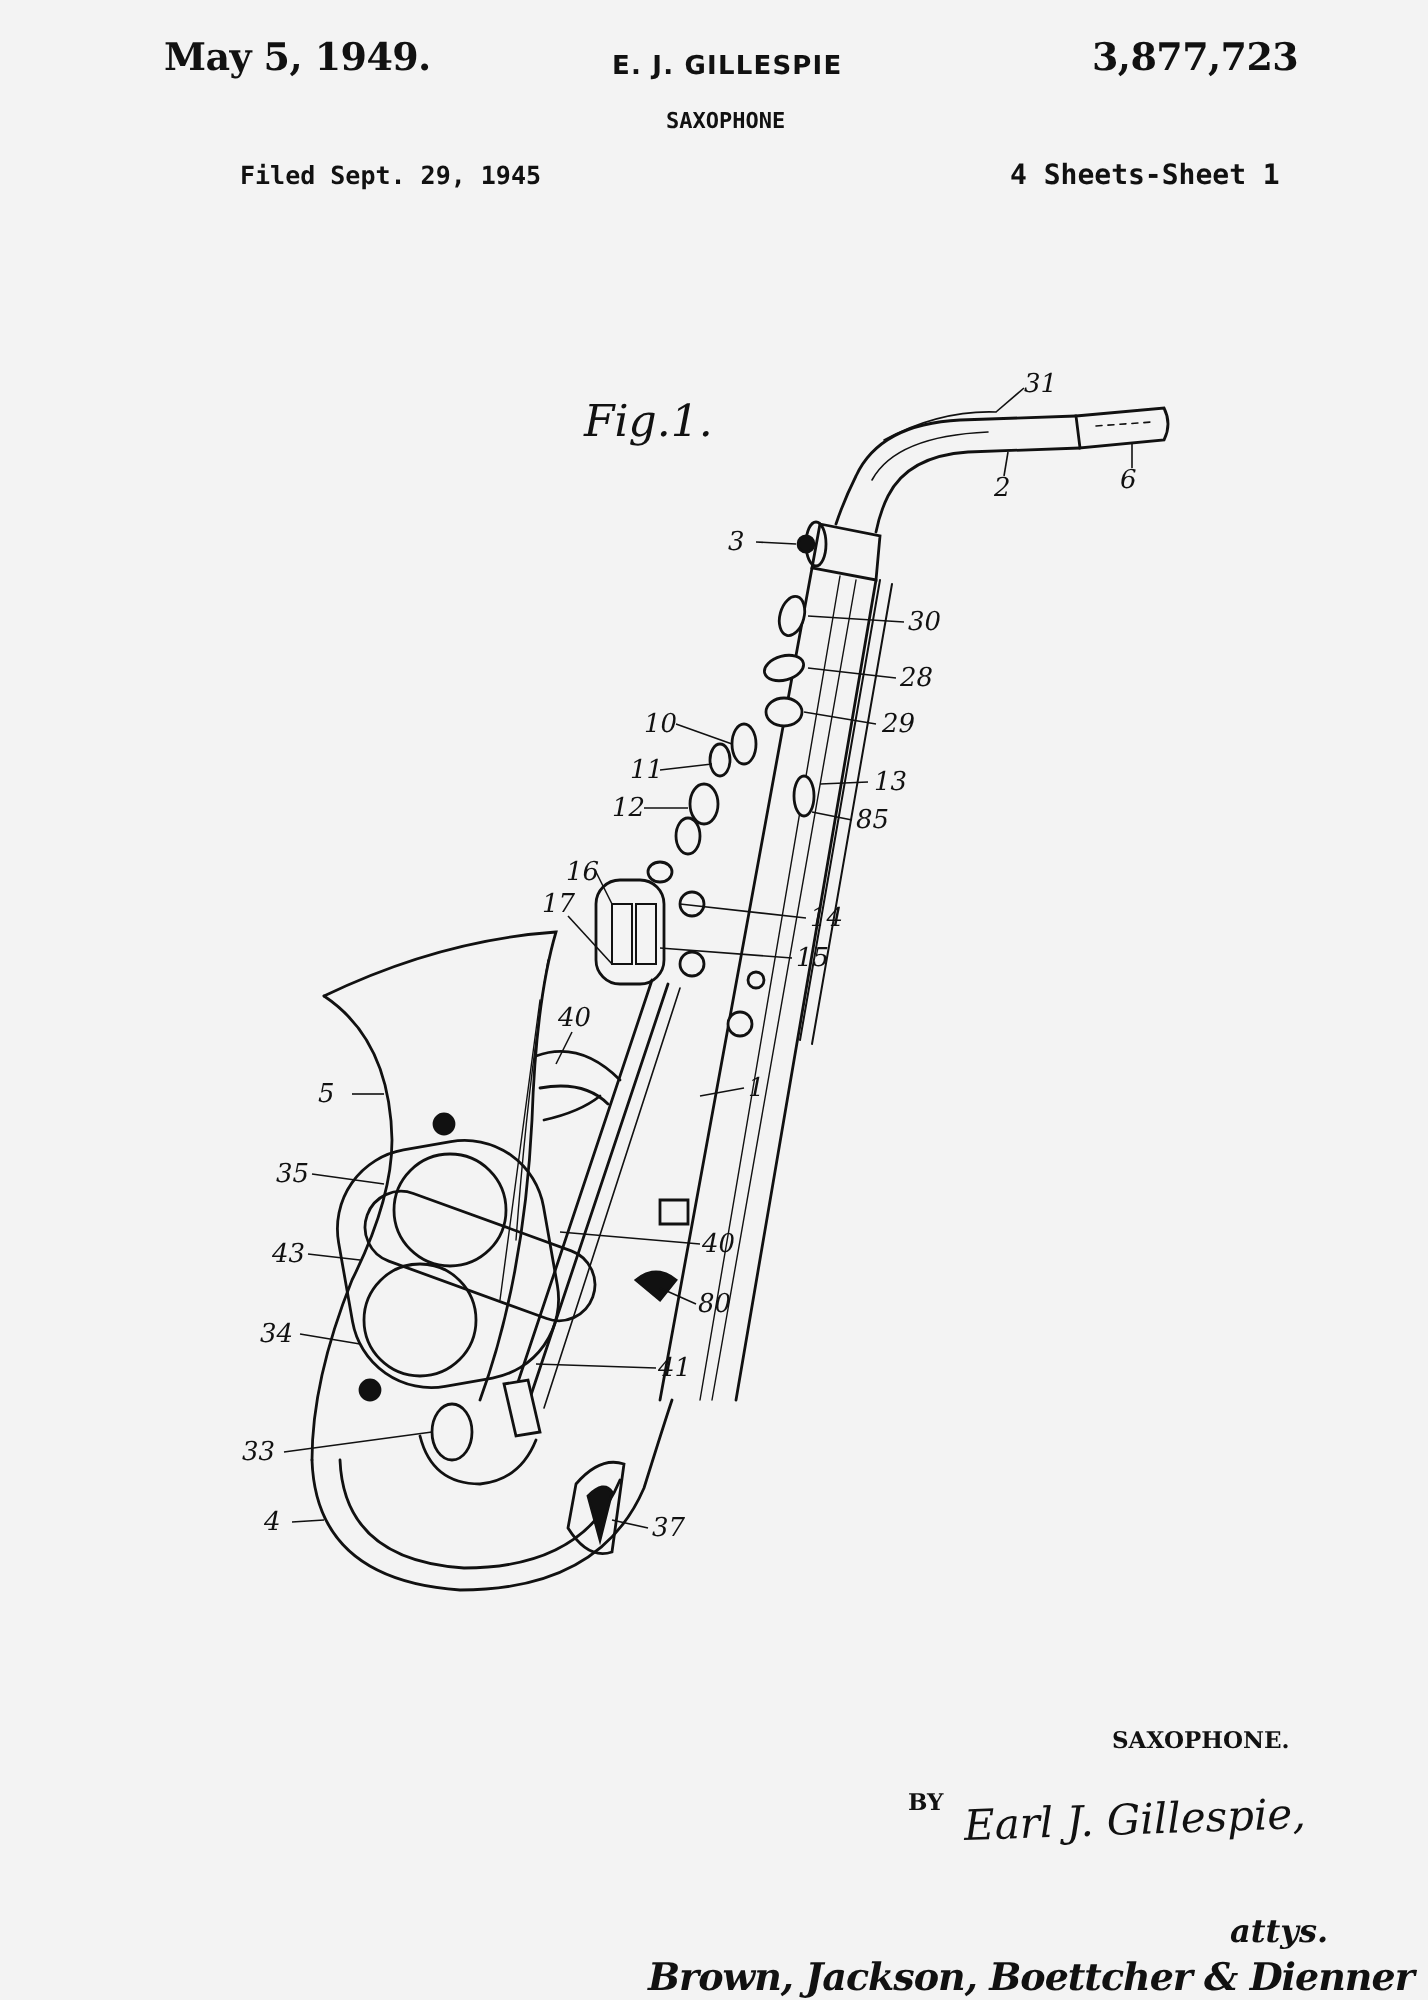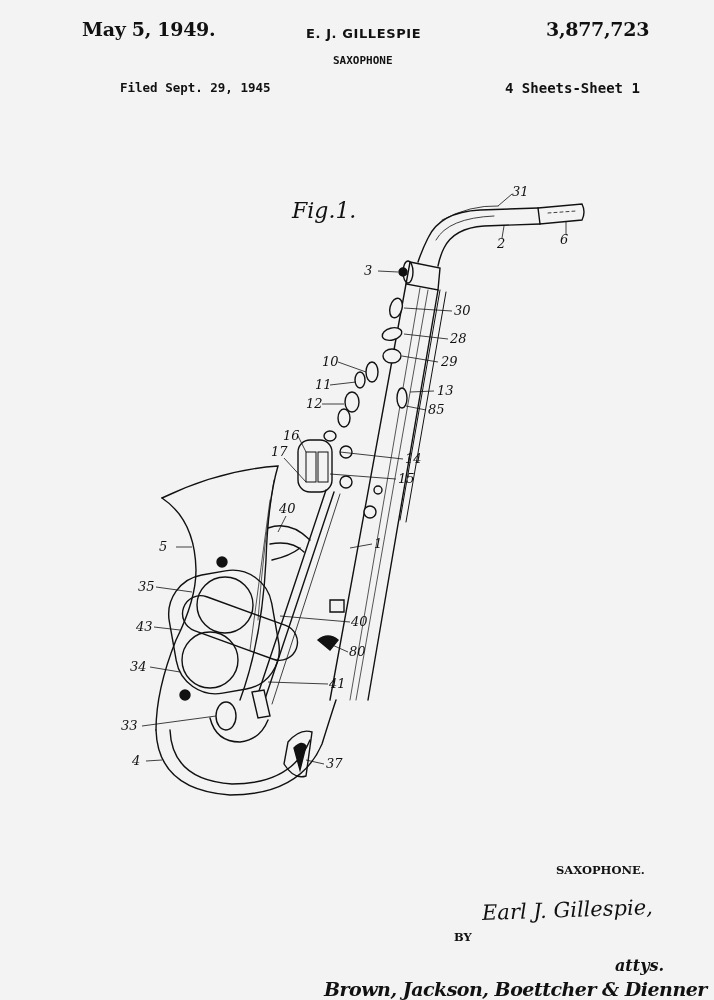--- a/index.html
+++ b/index.html
@@ -15,21 +15,21 @@
     .title { left: 333px; top: 54px; font-family: "DejaVu Sans Mono", monospace; font-weight: bold; font-size: 11px; text-align: right; }
     .filed { left: 82px; top: 80px; font-family: "DejaVu Sans Mono", monospace; font-weight: bold; font-size: 12.5px; margin-left: 38px; }
     .sheets { left: 505px; top: 80px; font-family: "DejaVu Sans Mono", monospace; font-weight: bold; font-size: 14px; }
 
     svg.drawing { position: absolute; left: 0; top: 0; }
     .ref { font-family: "DejaVu Serif", serif; font-style: italic; font-size: 13px; fill: #111; }
     .fig { font-family: "DejaVu Serif", serif; font-style: italic; font-size: 22px; fill: #111; }
 
     .inv-label { left: 556px; top: 863px; font-family: "DejaVu Serif", serif; font-weight: bold; font-size: 11.5px; }
     .inv-sig { left: 482px; top: 898px; font-family: "DejaVu Serif", serif; font-style: italic; font-size: 21px; transform: rotate(-2deg); }
-    .by { left: 454px; top: 930px; font-family: "DejaVu Serif", serif; font-weight: bold; font-size: 11.5px; }
+    .by { left: 454px; top: 894px; font-family: "DejaVu Serif", serif; font-weight: bold; font-size: 11.5px; }
     .atty-sig { left: 324px; top: 950px; font-family: "DejaVu Serif", serif; font-style: italic; font-weight: bold; font-size: 19px; letter-spacing: -0.5px; margin-top: 28px; }
     .attys { left: 615px; top: 956px; font-family: "DejaVu Serif", serif; font-style: italic; font-size: 16px; font-weight: bold; }
   </style>
 </head>
 <body>
 
 <div class="hdr date">May 5, 1949.</div>
 <div class="hdr inventor-name">E. J. GILLESPIE</div>
 <div class="hdr patent-no">3,877,723</div>
 <div class="hdr title">SAXOPHONE</div>

